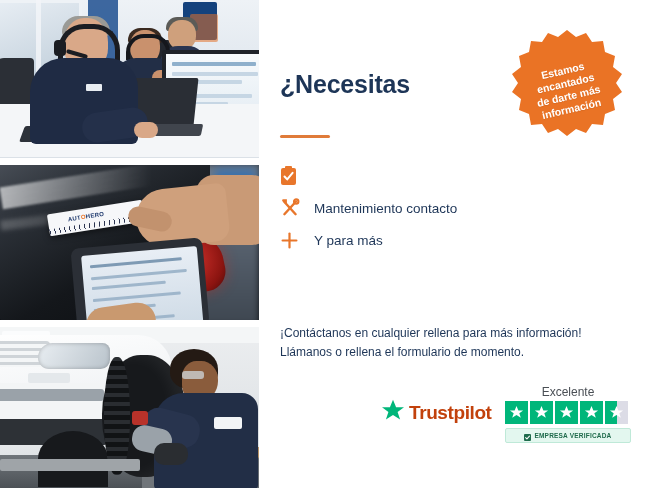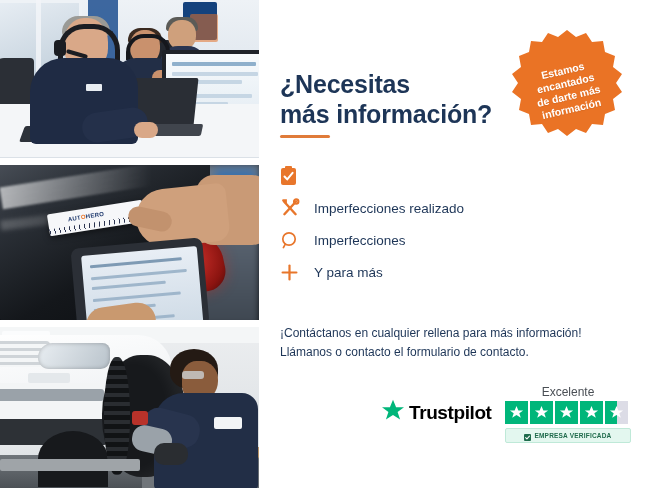--- a/index.html
+++ b/index.html
@@ -162,21 +162,21 @@
   .li-ico{width:34px;min-width:34px;display:flex;align-items:center;justify-content:flex-start;}
   .li-label{font-size:13.5px;color:#1d3557;}
 
   
   .para{position:absolute;left:21px;top:324px;width:350px;
     font-size:12px;line-height:1.62;color:#1d3557;}
 
   
   .tp{position:absolute;left:122px;top:385px;width:250px;height:62px;}
   .tp-logo{position:absolute;left:0;top:14px;display:flex;align-items:center;gap:4px;}
-  .tp-logo-name{font-size:19px;font-weight:bold;color:#000000;letter-spacing:-.4px;}
+  .tp-logo-name{font-size:19px;font-weight:bold;color:#c2410c;letter-spacing:-.4px;}
   .tp-right{position:absolute;left:124px;top:0;width:126px;}
   .tp-excel{font-size:12px;color:#4a4f55;text-align:center;margin-bottom:2px;}
   .tp-stars{display:flex;gap:2px;}
   .tp-star{width:23px;height:23px;background:#00b67a;display:flex;align-items:center;justify-content:center;}
   .tp-star.half{background:linear-gradient(90deg,#00b67a 0 53%,#dcdce6 53% 100%);}
   .tp-verif{margin-top:4px;display:flex;align-items:center;justify-content:center;gap:3px;
     background:#e3f7ef;border:1px solid #bfe9d8;border-radius:2px;height:13px;}
   .tp-verif-t{font-size:6.5px;font-weight:bold;color:#1f6b4c;letter-spacing:.2px;}
 </style>
 </head>
@@ -307,21 +307,20 @@
           <div class="p3-glove2"></div>
         </div>
       </div>
     </div>
   </div>
 
   <div class="content">
 
     <h1 class="heading">
       <span>¿Necesitas</span><br>
-      <span>más información?</span>
     </h1>
     <div class="rule"></div>
 
     <div class="badge">
       <svg viewBox="0 0 122 122" width="122" height="122" aria-hidden="true">
         <path fill="#ea7325" d="M61 2
           L70 9 L80 5 L86 14 L97 13 L99 24 L109 28 L107 39 L116 46 L110 55
           L116 64 L107 71 L109 82 L99 86 L97 97 L86 96 L80 105 L70 101 L61 108
           L52 101 L42 105 L36 96 L25 97 L23 86 L13 82 L15 71 L6 64 L12 55
           L6 46 L15 39 L13 28 L23 24 L25 13 L36 14 L42 5 L52 9 Z"></path>
@@ -357,50 +356,41 @@
         <span class="li-ico">
           <svg width="20" height="20" viewBox="0 0 20 20" aria-hidden="true">
             <g stroke="#e8762b" stroke-width="2.4" stroke-linecap="round">
               <path d="M4 3.5 L15.6 16.2"></path>
               <path d="M16 3.5 L4.4 16.2"></path>
             </g>
             <path d="M3.2 2.4 l2.6 0 0 2.6" fill="none" stroke="#e8762b" stroke-width="2.2" stroke-linecap="round"></path>
             <circle cx="16.2" cy="3.6" r="2.2" fill="none" stroke="#e8762b" stroke-width="2.1"></circle>
           </svg>
         </span>
-        <span class="li-label">Imperfecciones realizado</span>
-      </div>
-
-      <div class="li">
-        <span class="li-ico">
-          <svg width="19" height="19" viewBox="0 0 19 19" aria-hidden="true">
-            <circle cx="9" cy="8" r="6.2" fill="none" stroke="#e8762b" stroke-width="1.7"></circle>
-            <path d="M5.3 13.2 L3.4 16.6" fill="none" stroke="#e8762b" stroke-width="1.7" stroke-linecap="round"></path>
-          </svg>
-        </span>
-        <span class="li-label">Imperfecciones</span>
-      </div>
+        <span class="li-label">Mantenimiento contacto</span>
+      </div>
+
 
 
       <div class="li">
         <span class="li-ico">
           <svg width="19" height="19" viewBox="0 0 19 19" aria-hidden="true">
             <g stroke="#e8762b" stroke-width="2.2" stroke-linecap="round">
               <path d="M9.5 2.6 V16.4"></path>
               <path d="M2.6 9.5 H16.4"></path>
             </g>
           </svg>
         </span>
         <span class="li-label">Y para más</span>
       </div>
     </div>
 
     <div class="para">
       <span>¡Contáctanos en cualquier rellena para más información!</span><br>
-      <span>Llámanos o contacto el formulario de contacto.</span>
+      <span>Llámanos o rellena el formulario de momento.</span>
     </div>
 
     <div class="tp">
       <div class="tp-logo">
         <span>
           <svg width="24" height="23" viewBox="0 0 24 23" aria-hidden="true">
             <path fill="#00b67a" d="M12 0.8 L15.1 8.2 L23 8.2 L16.6 12.9 L19.1 20.4 L12 15.9 L4.9 20.4 L7.4 12.9 L1 8.2 L8.9 8.2 Z"></path>
           </svg>
         </span>
         <span class="tp-logo-name">Trustpilot</span>

